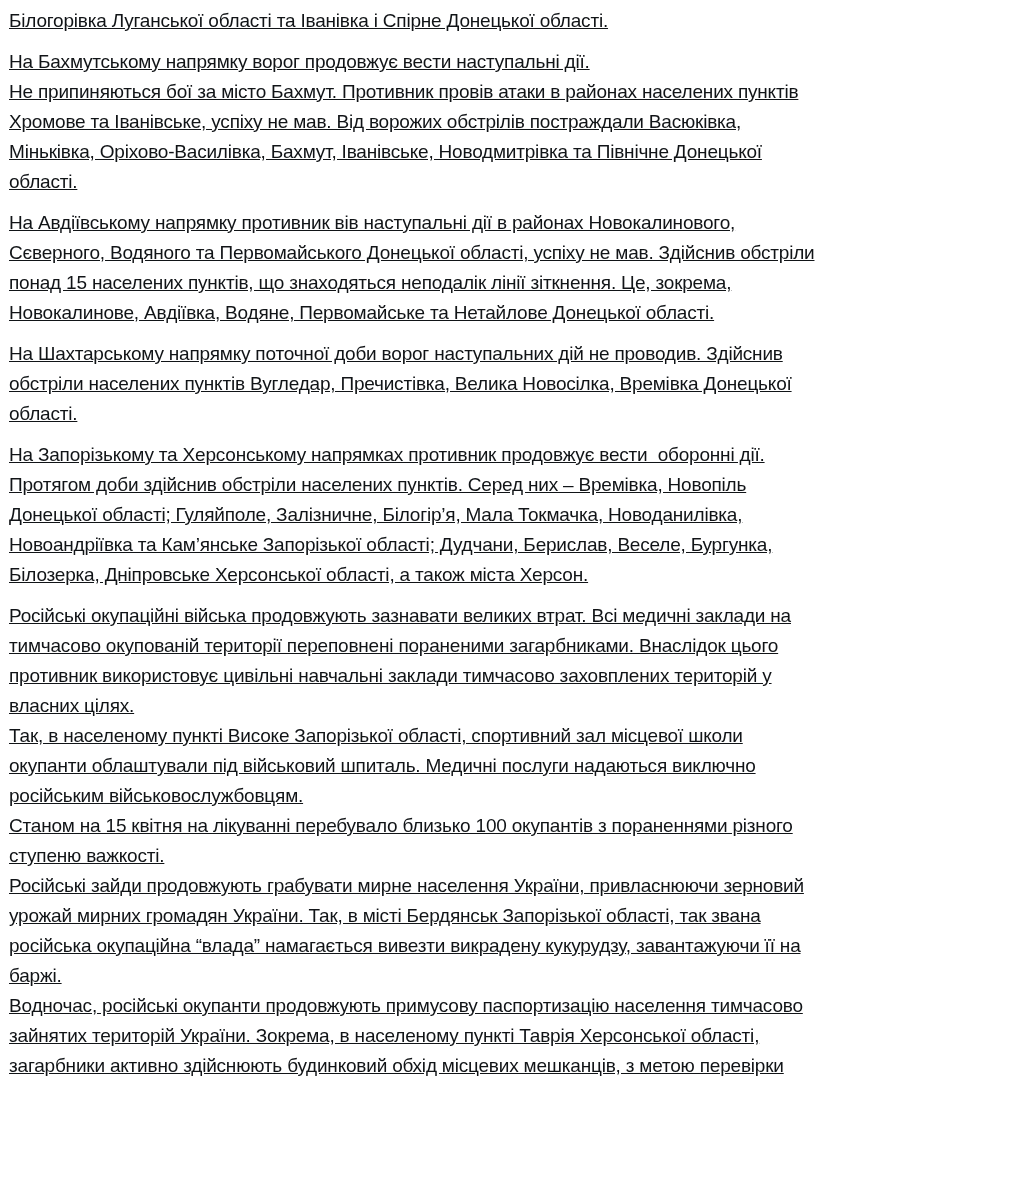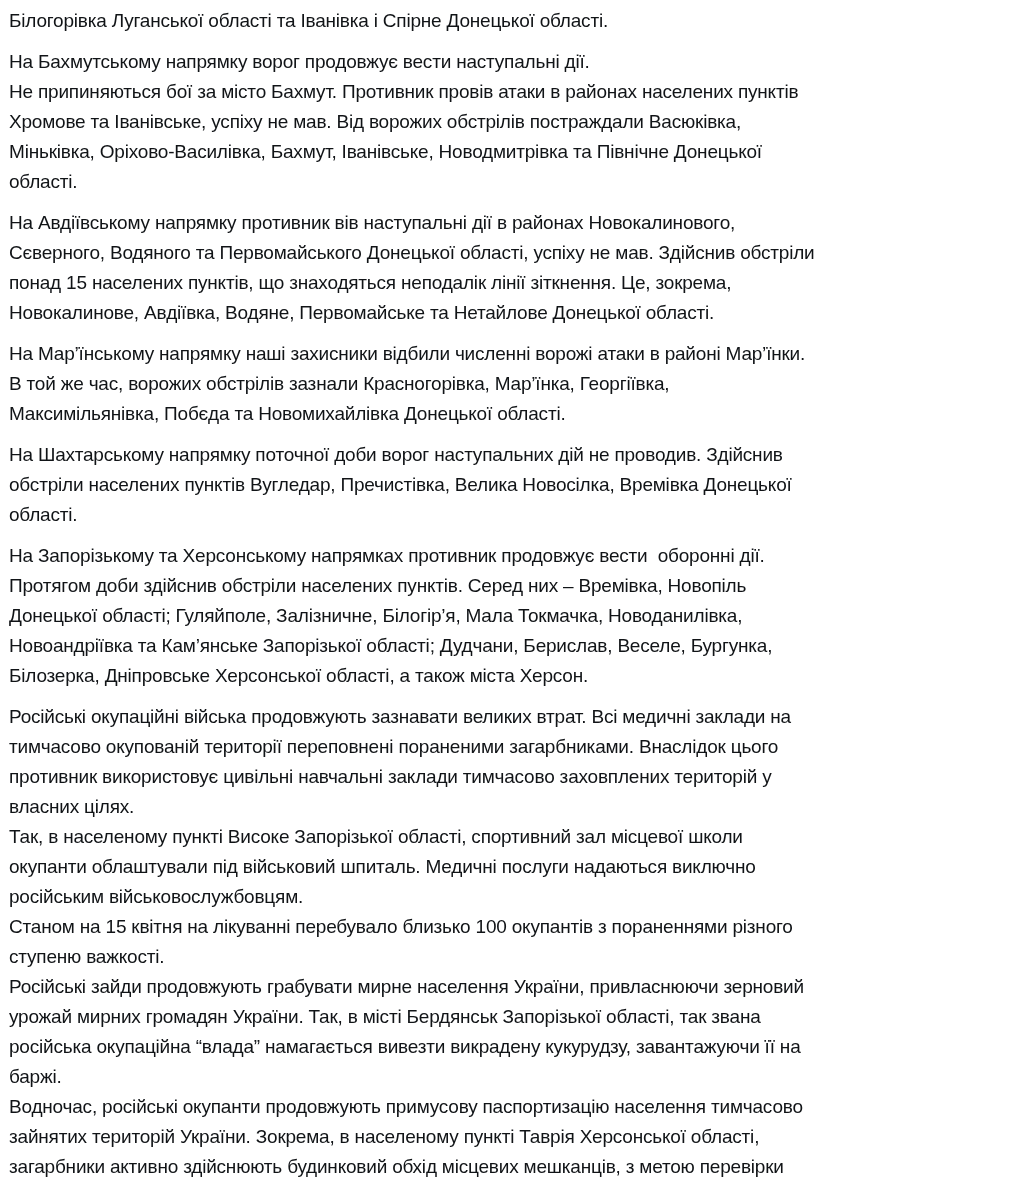--- a/index.html
+++ b/index.html
@@ -14,20 +14,21 @@
   }
   .post-text {
     box-sizing: border-box;
     width: 1010px;
     padding: 6px 10px 0 9px;
     font-family: "Liberation Sans", sans-serif;
     font-size: 19px;
     line-height: 30px;
     letter-spacing: -0.2px;
     color: #111417;
+    text-decoration: underline;
   }
   .paragraph {
     margin: 0 0 11px 0;
     white-space: pre-wrap;
   }
   .paragraph:last-child {
     margin-bottom: 8px;
   }
 </style>
 </head>
@@ -37,23 +38,20 @@
     <p class="paragraph">Білогорівка Луганської області та Іванівка і Спірне Донецької області.</p>
     <p class="paragraph">На Бахмутському напрямку ворог продовжує вести наступальні дії.
 Не припиняються бої за місто Бахмут. Противник провів атаки в районах населених пунктів
 Хромове та Іванівське, успіху не мав. Від ворожих обстрілів постраждали Васюківка,
 Міньківка, Оріхово-Василівка, Бахмут, Іванівське, Новодмитрівка та Північне Донецької
 області.</p>
     <p class="paragraph">На Авдіївському напрямку противник вів наступальні дії в районах Новокалинового,
 Сєверного, Водяного та Первомайського Донецької області, успіху не мав. Здійснив обстріли
 понад 15 населених пунктів, що знаходяться неподалік лінії зіткнення. Це, зокрема,
 Новокалинове, Авдіївка, Водяне, Первомайське та Нетайлове Донецької області.</p>
-    <p class="paragraph">На Мар’їнському напрямку наші захисники відбили численні ворожі атаки в районі Мар’їнки.
-В той же час, ворожих обстрілів зазнали Красногорівка, Мар’їнка, Георгіївка,
-Максимільянівка, Побєда та Новомихайлівка Донецької області.</p>
     <p class="paragraph">На Шахтарському напрямку поточної доби ворог наступальних дій не проводив. Здійснив
 обстріли населених пунктів Вугледар, Пречистівка, Велика Новосілка, Времівка Донецької
 області.</p>
     <p class="paragraph">На Запорізькому та Херсонському напрямках противник продовжує вести  оборонні дії.
 Протягом доби здійснив обстріли населених пунктів. Серед них – Времівка, Новопіль
 Донецької області; Гуляйполе, Залізничне, Білогір’я, Мала Токмачка, Новоданилівка,
 Новоандріївка та Кам’янське Запорізької області; Дудчани, Берислав, Веселе, Бургунка,
 Білозерка, Дніпровське Херсонської області, а також міста Херсон.</p>
     <p class="paragraph">Російські окупаційні війська продовжують зазнавати великих втрат. Всі медичні заклади на
 тимчасово окупованій території переповнені пораненими загарбниками. Внаслідок цього

